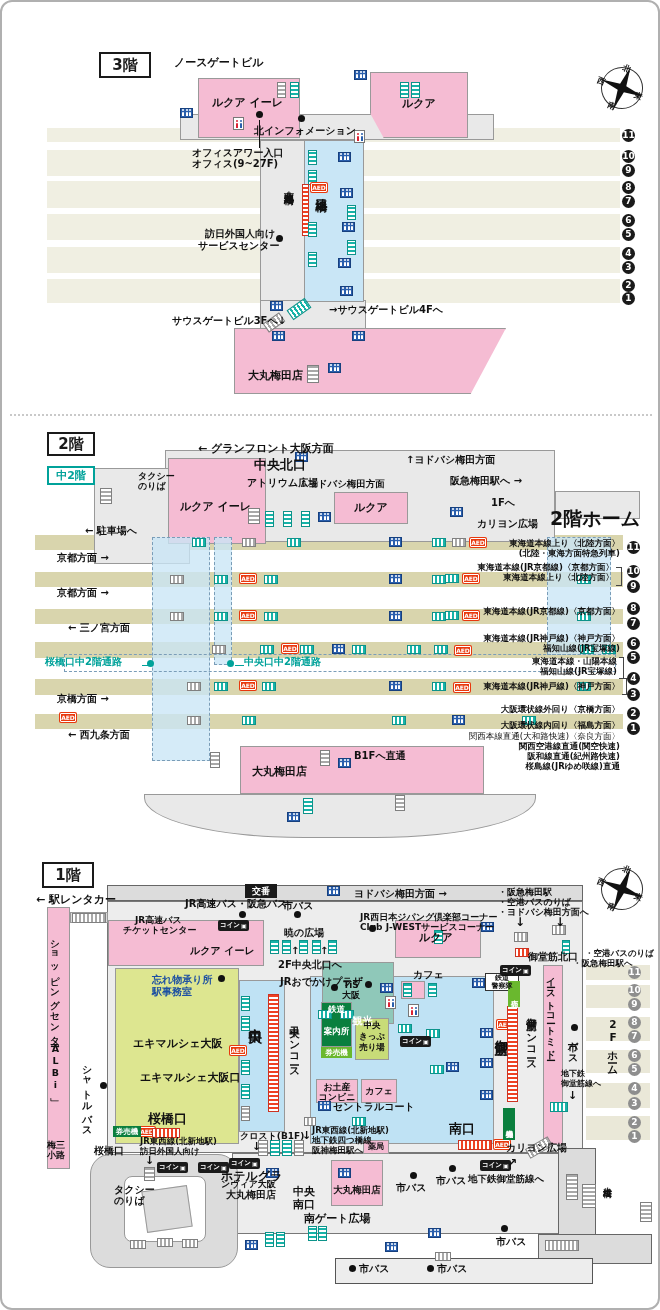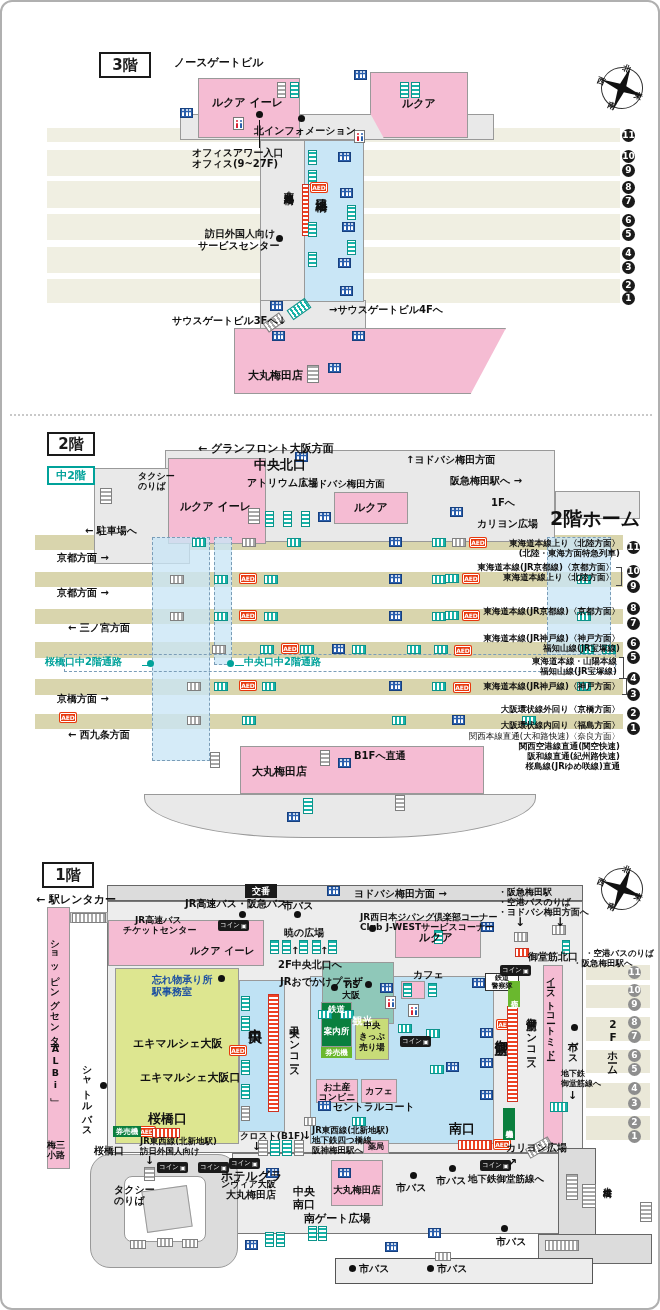--- a/index.html
+++ b/index.html
@@ -19,21 +19,21 @@
   .wc{background:#2a5fad;border:1px solid #17407e;display:flex;align-items:flex-end;justify-content:center;gap:1.5px;padding-bottom:1px;}
   .wc i{display:block;width:2px;height:4px;background:#fff;border-radius:1px 1px 0 0;position:relative;}
   .wc i::before{content:"";position:absolute;top:-3px;left:0;width:2px;height:2px;border-radius:50%;background:#fff;}
   .rr{background:#fff;border:1px solid #777;display:flex;align-items:flex-end;justify-content:center;gap:2px;padding-bottom:1px;}
   .rr i{display:block;width:2px;height:5px;border-radius:1px 1px 0 0;position:relative;}
   .rr i.r{background:#d23;} .rr i.b{background:#2a5fad;}
   .rr i::before{content:"";position:absolute;top:-3px;left:0;width:2px;height:2px;border-radius:50%;background:inherit;}
   .dot{position:absolute;border-radius:50%;}
   .badge{position:absolute;box-sizing:border-box;display:flex;align-items:center;justify-content:center;font-weight:700;}
   .badge.v{writing-mode:vertical-rl;text-orientation:upright;}
-  .coin{position:absolute;background:#1a1a1a;color:#fff;font-size:6.5px;font-weight:400;border-radius:2px;
+  .coin{position:absolute;background:#1a1a1a;color:#fff;font-size:6.5px;font-weight:700;border-radius:2px;
         display:flex;align-items:center;justify-content:center;padding:1px 2px;}
   .coin::after{content:"▣";font-size:6px;margin-left:1px;}
   .fbox{position:absolute;background:#fff;display:flex;align-items:center;justify-content:center;font-weight:700;box-sizing:border-box;}
   .line{position:absolute;}
   .brk{position:absolute;border:1px solid #444;border-left:none;box-sizing:border-box;}
   .compass{position:absolute;width:48px;height:48px;}
   .compass .ring{position:absolute;inset:3px;border:1px solid #333;border-radius:50%;background:#fff;}
   .compass .s{position:absolute;left:0;top:0;width:48px;height:48px;background:#111;}
   .compass .s1{clip-path:polygon(50% 2%,58% 50%,50% 98%,42% 50%);}
   .compass .s2{clip-path:polygon(2% 50%,50% 42%,98% 50%,50% 58%);}

